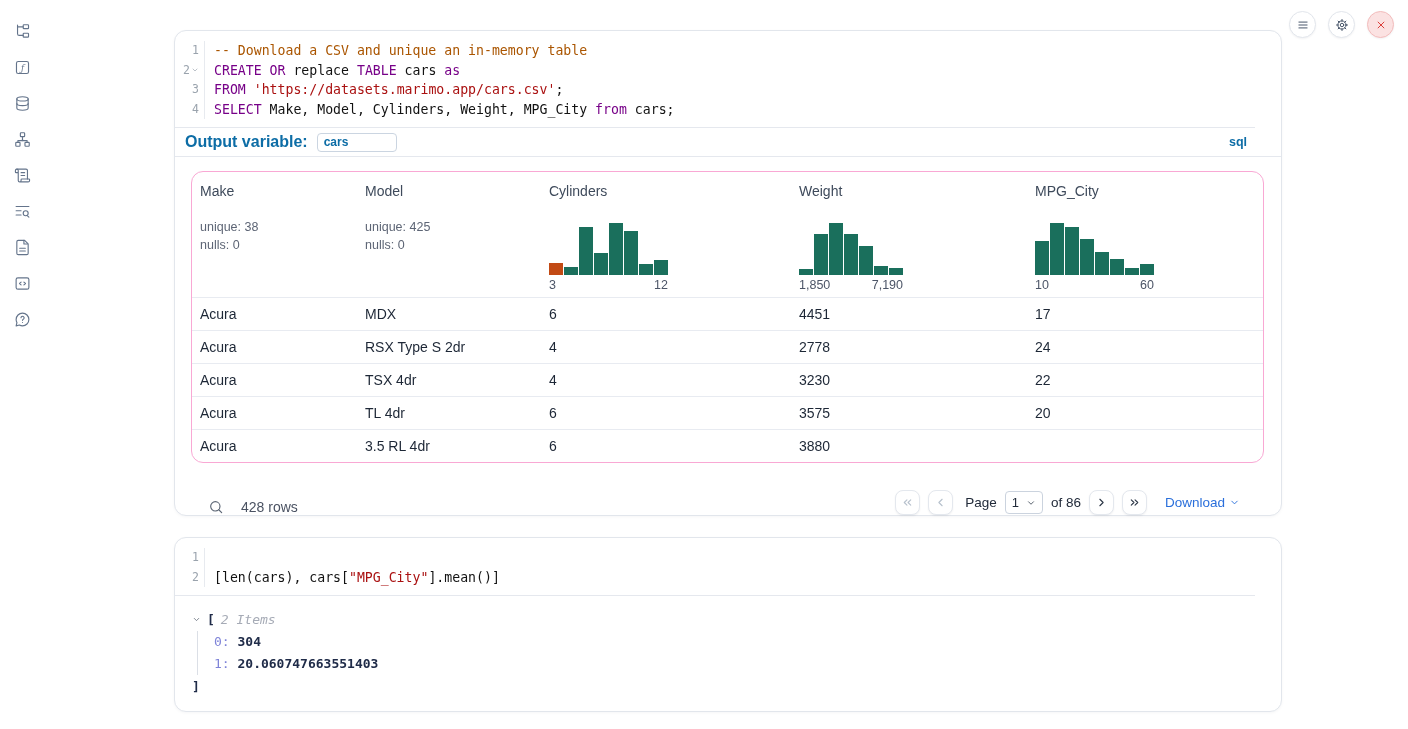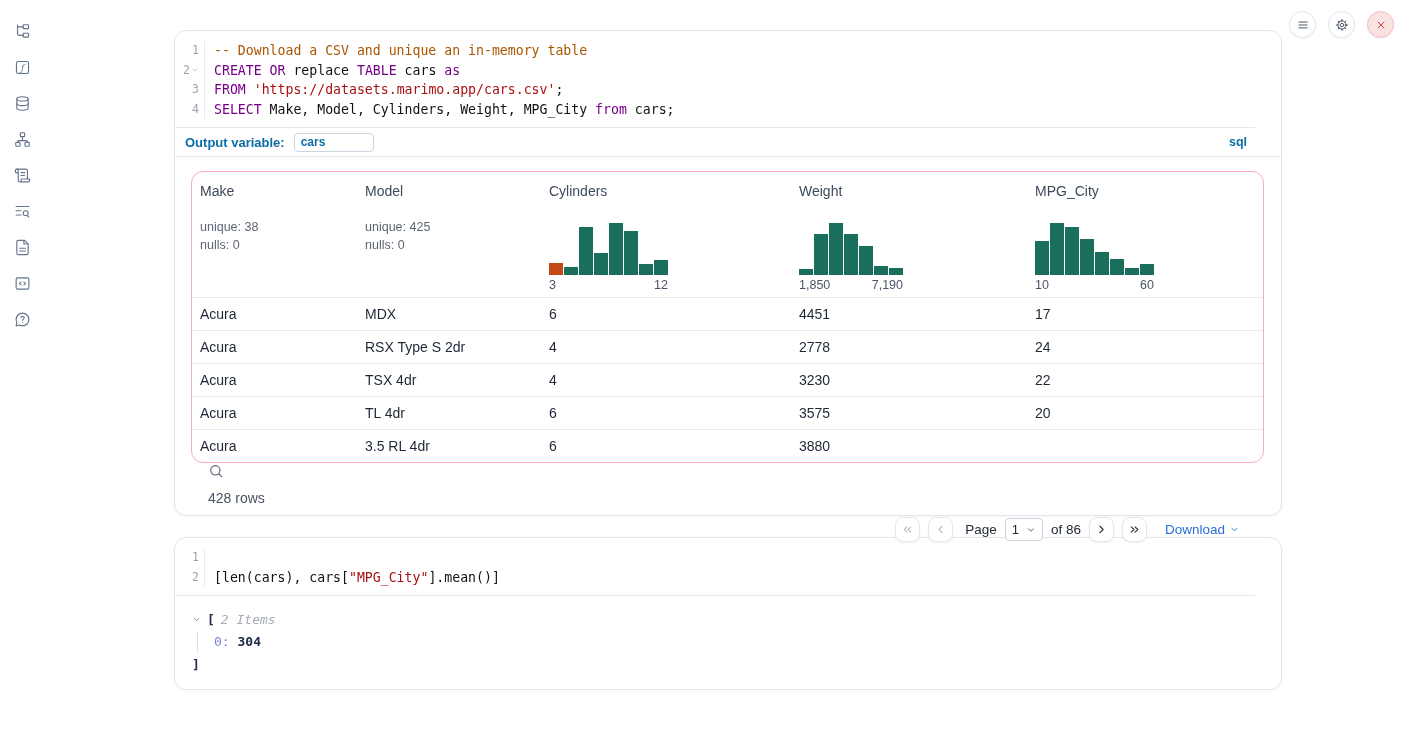--- a/index.html
+++ b/index.html
@@ -44,21 +44,21 @@
   .line-code { padding-left:9px; white-space:pre; color:#121212; }
   .tok-kw  { color:#770088; }
   .tok-str { color:#aa1111; }
   .tok-cm  { color:#aa5500; }
   .tok-pl  { color:#121212; }
   .editor-divider { border-bottom:1px solid #e5e8ee; margin-right:26px; }
 
   
   .outvar-row { display:flex; align-items:center; height:29px;
     padding:0 34px 0 10px; gap:9px; border-bottom:1px solid #e5e8ee; }
-  .outvar-label { color:#0d6da6; font-weight:bold; font-size:13px; }
+  .outvar-label { color:#0d6da6; font-weight:bold; font-size:16px; }
   .outvar-input { width:80px; height:19px; border:1px solid #cbd5e1; border-radius:4px;
     font-family:"Liberation Sans", sans-serif; font-weight:bold; font-size:12px;
     color:#0d6da6; padding:0 6px; outline:none; }
   .lang-label { margin-left:auto; color:#0d6da6; font-weight:bold; font-size:12.5px; }
 
   
   .table-region { padding:14px 17px 0 16px; }
   .data-table { border:1px solid #f9a8d4; border-radius:12px; overflow:hidden; }
   .row-grid { display:grid; grid-template-columns:165px 184px 250px 236px 1fr; }
   .thead { height:125px; }
@@ -67,22 +67,22 @@
   .th-stats { margin-top:20px; font-size:12.5px; color:#5d6575; line-height:17.5px; }
   .hist { margin-top:auto; }
   .hist-bars { display:flex; align-items:flex-end; gap:1px; height:52px; }
   .hist-bar { width:14px; flex:0 0 14px; }
   .hist-labels { display:flex; justify-content:space-between; font-size:12.5px;
     color:#4c5567; margin-top:3px; }
   .trow { border-top:1px solid #e8ebf1; height:33px; }
   .td { padding:0 8px; display:flex; align-items:center; font-size:14px; color:#1d2736; }
 
   
-  .table-footer { display:flex; align-items:flex-start; height:52px;
-    padding:0 24px 0 17px; gap:11px;flex-direction:column; }
+  .table-footer { display:flex; align-items:flex-end; height:52px;
+    padding:0 24px 0 17px; gap:17px; }
   .search-btn { background:none; border:none; cursor:pointer; padding:0;
     display:flex; align-items:center; }
   .search-btn svg { width:16px; height:16px; stroke:#5b6574; fill:none;
     stroke-width:1.7; stroke-linecap:round; }
   .row-count { font-size:14px; color:#4a5262; }
   .pager { margin-left:auto; display:flex; align-items:center; gap:8px; }
   .page-btn { width:25px; height:25px; border:1px solid #e4e8ee; border-radius:8px;
     background:#fff; display:flex; align-items:center; justify-content:center;
     box-shadow:0 1px 2px rgba(15,23,42,.06); cursor:pointer; padding:0; }
   .page-btn svg { width:13px; height:13px; fill:none; stroke-width:2;
@@ -439,18 +439,22 @@
           </svg>
         </span>
         <span class="tree-bracket">[</span>
         <span class="tree-label">2 Items</span>
       </div>
       <div class="tree-items">
         <div class="tree-item">
           <span class="tree-key">0:</span>
           <span class="tree-val">304</span>
         </div>
+        <div class="tree-item">
+          <span class="tree-key">1:</span>
+          <span class="tree-val">20.060747663551403</span>
+        </div>
       </div>
       <div class="tree-close">]</div>
     </div>
   </section>
 
 </main>
 
 </body></html>

